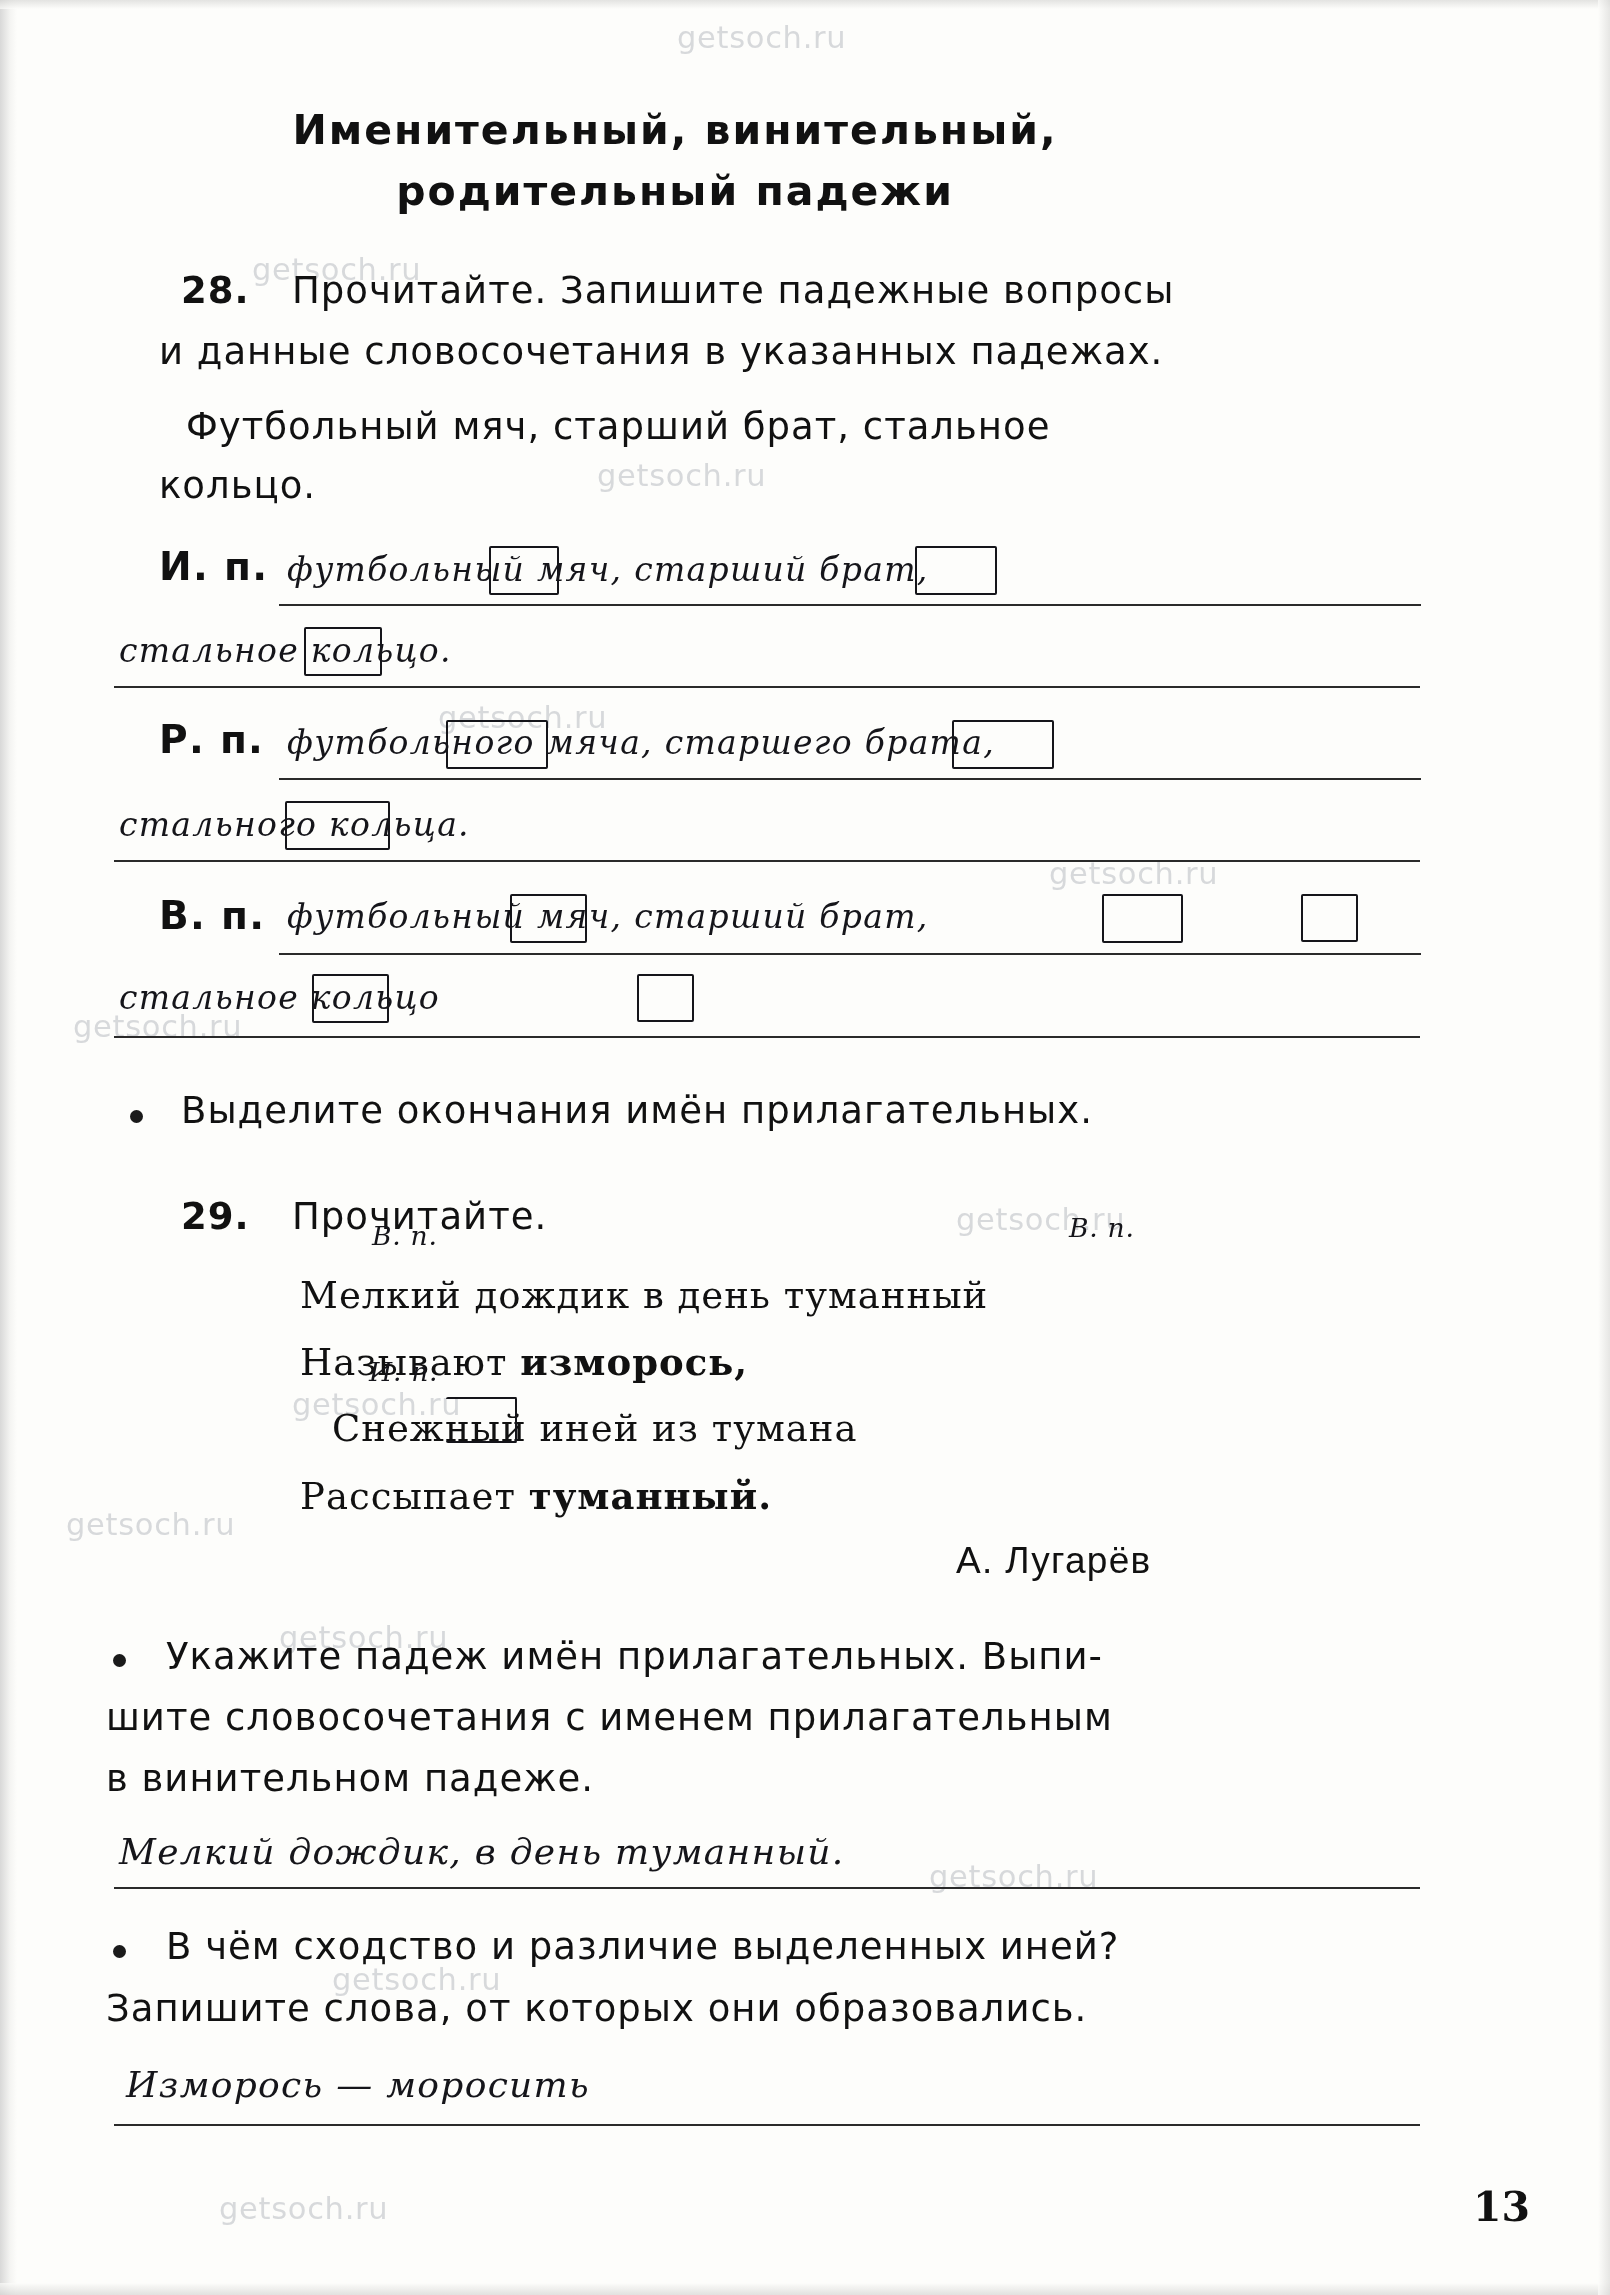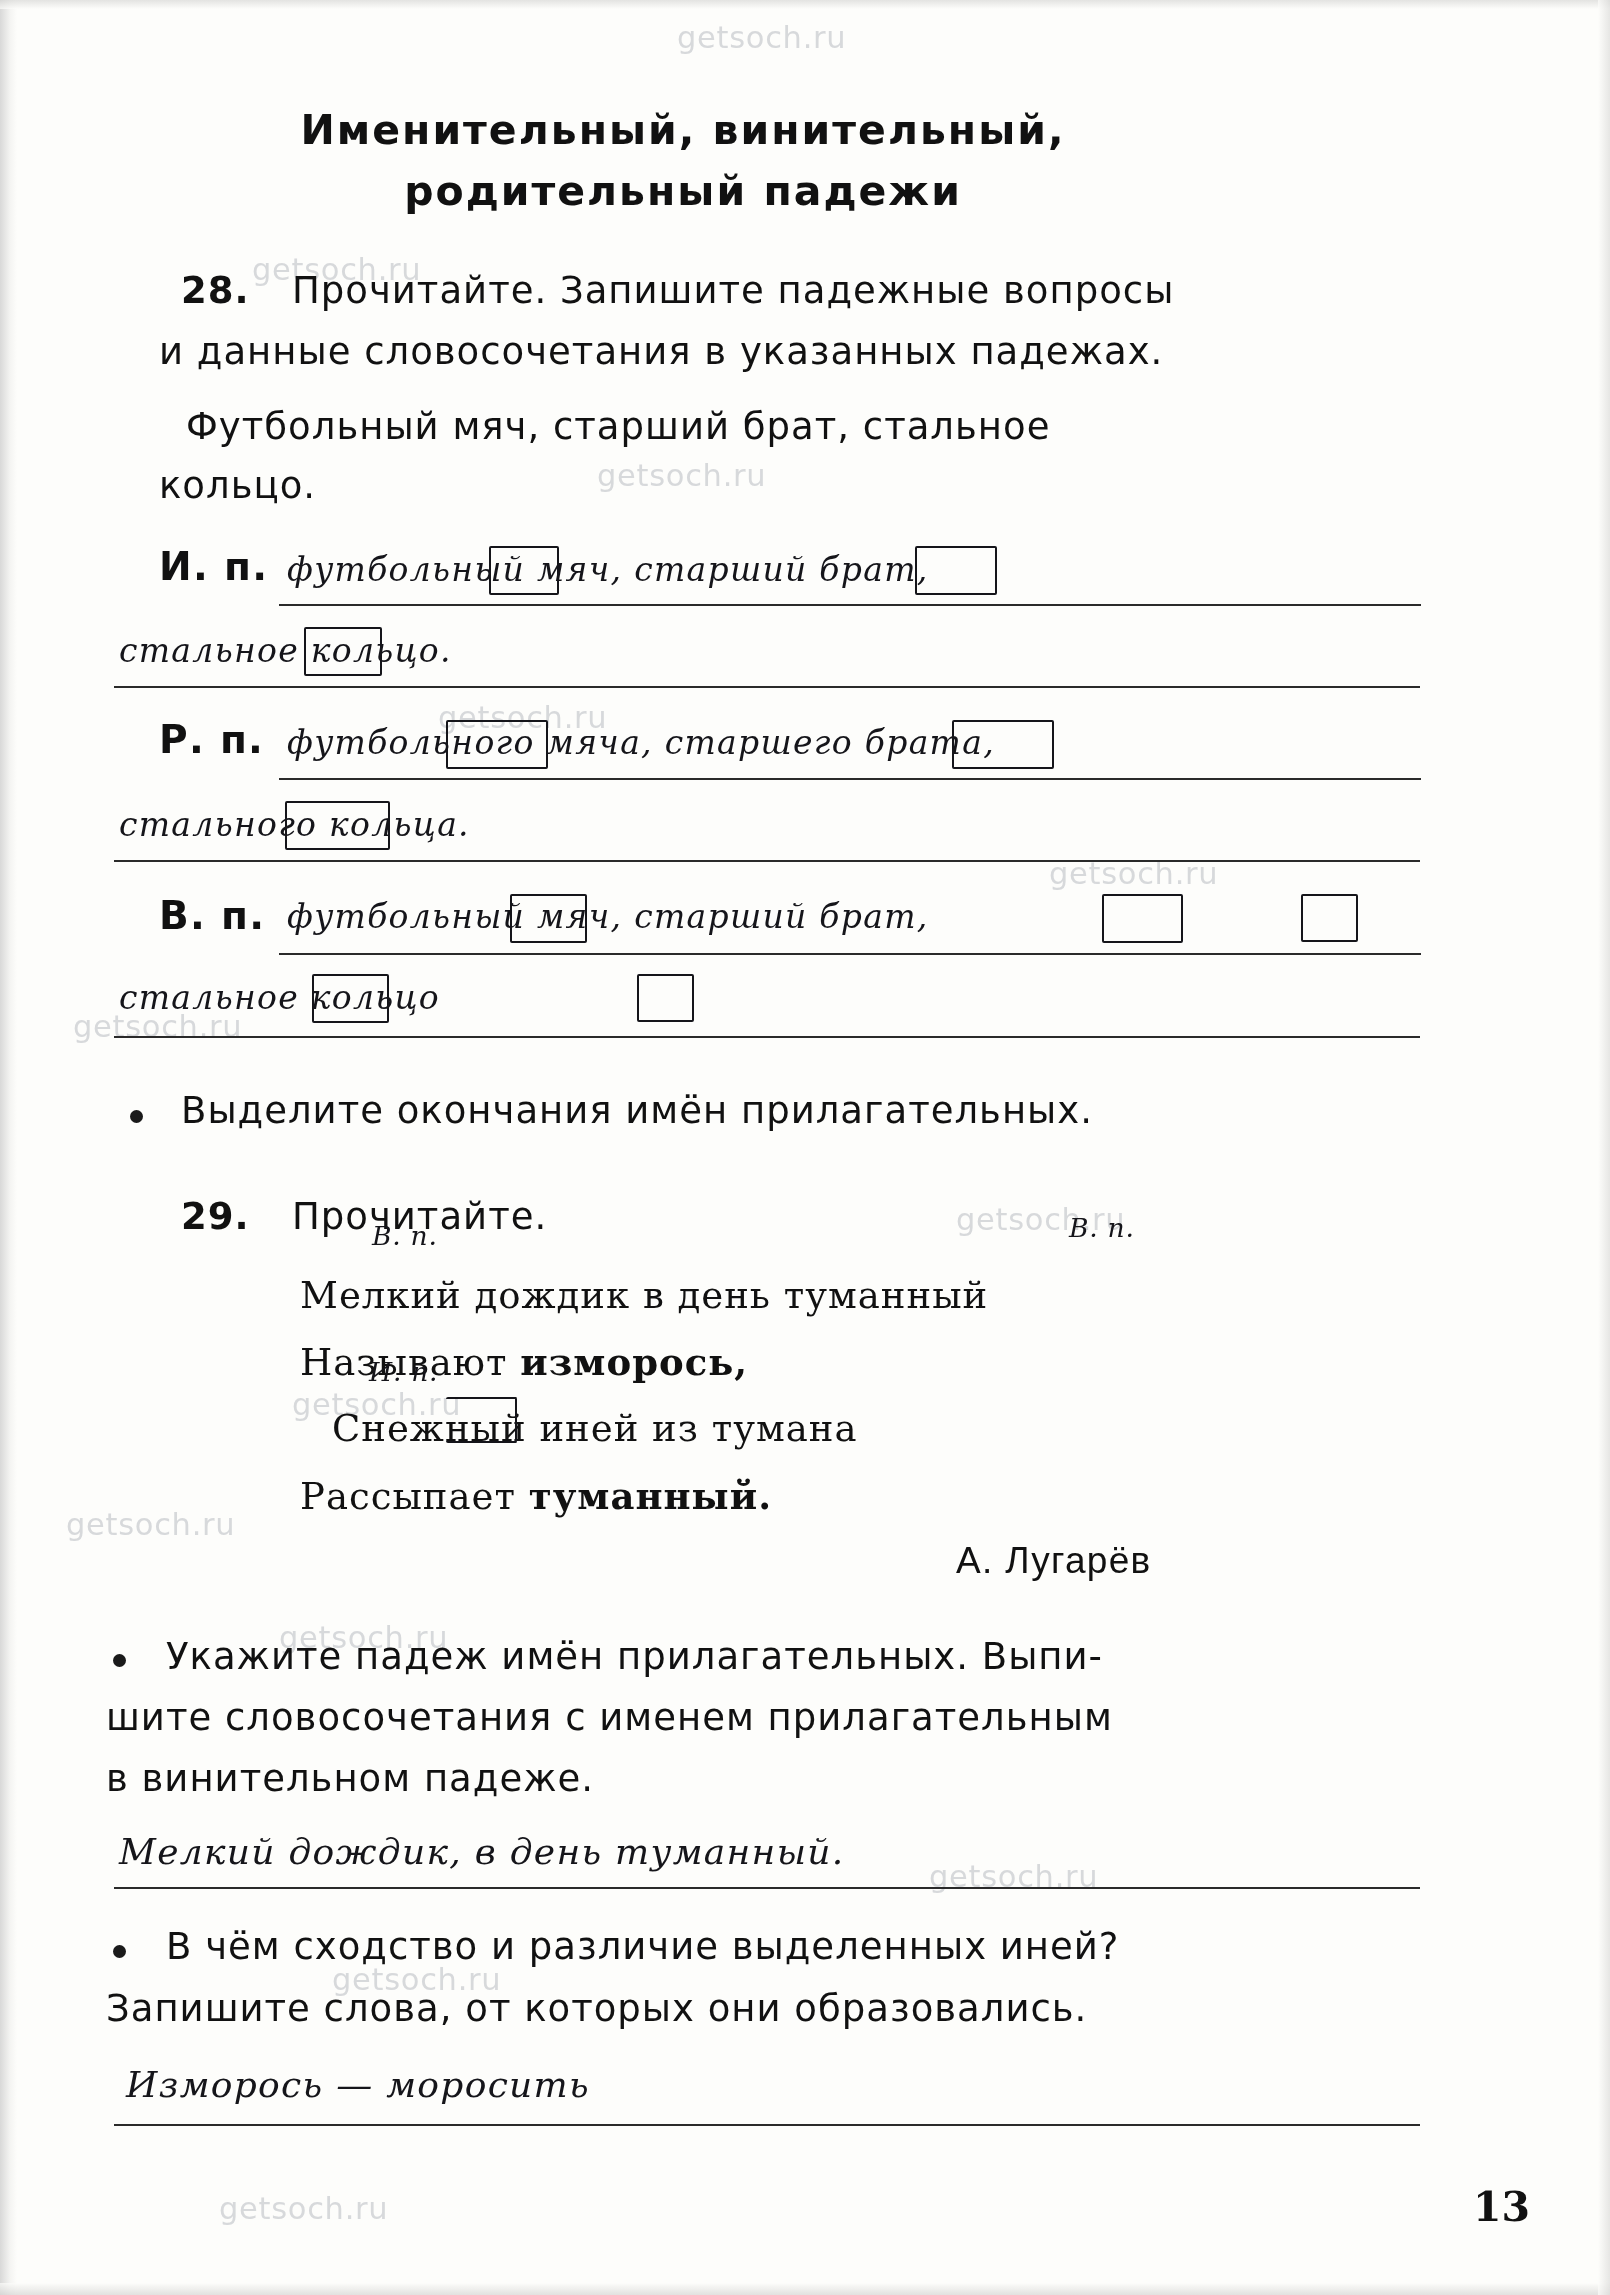--- a/index.html
+++ b/index.html
@@ -69,21 +69,21 @@
   }
 
   .content {
     position: absolute;
     left: 0; top: 0;
     width: 1610px; height: 2295px;
   }
 
   .title {
     position: absolute;
-    left: 8px; top: 100px;
+    left: 0; top: 100px;
     width: 1350px;
     text-align: center;
     font-weight: bold;
     font-size: 41px;
     line-height: 61px;
     letter-spacing: 2px;
   }
 
   .para {
     position: absolute;

